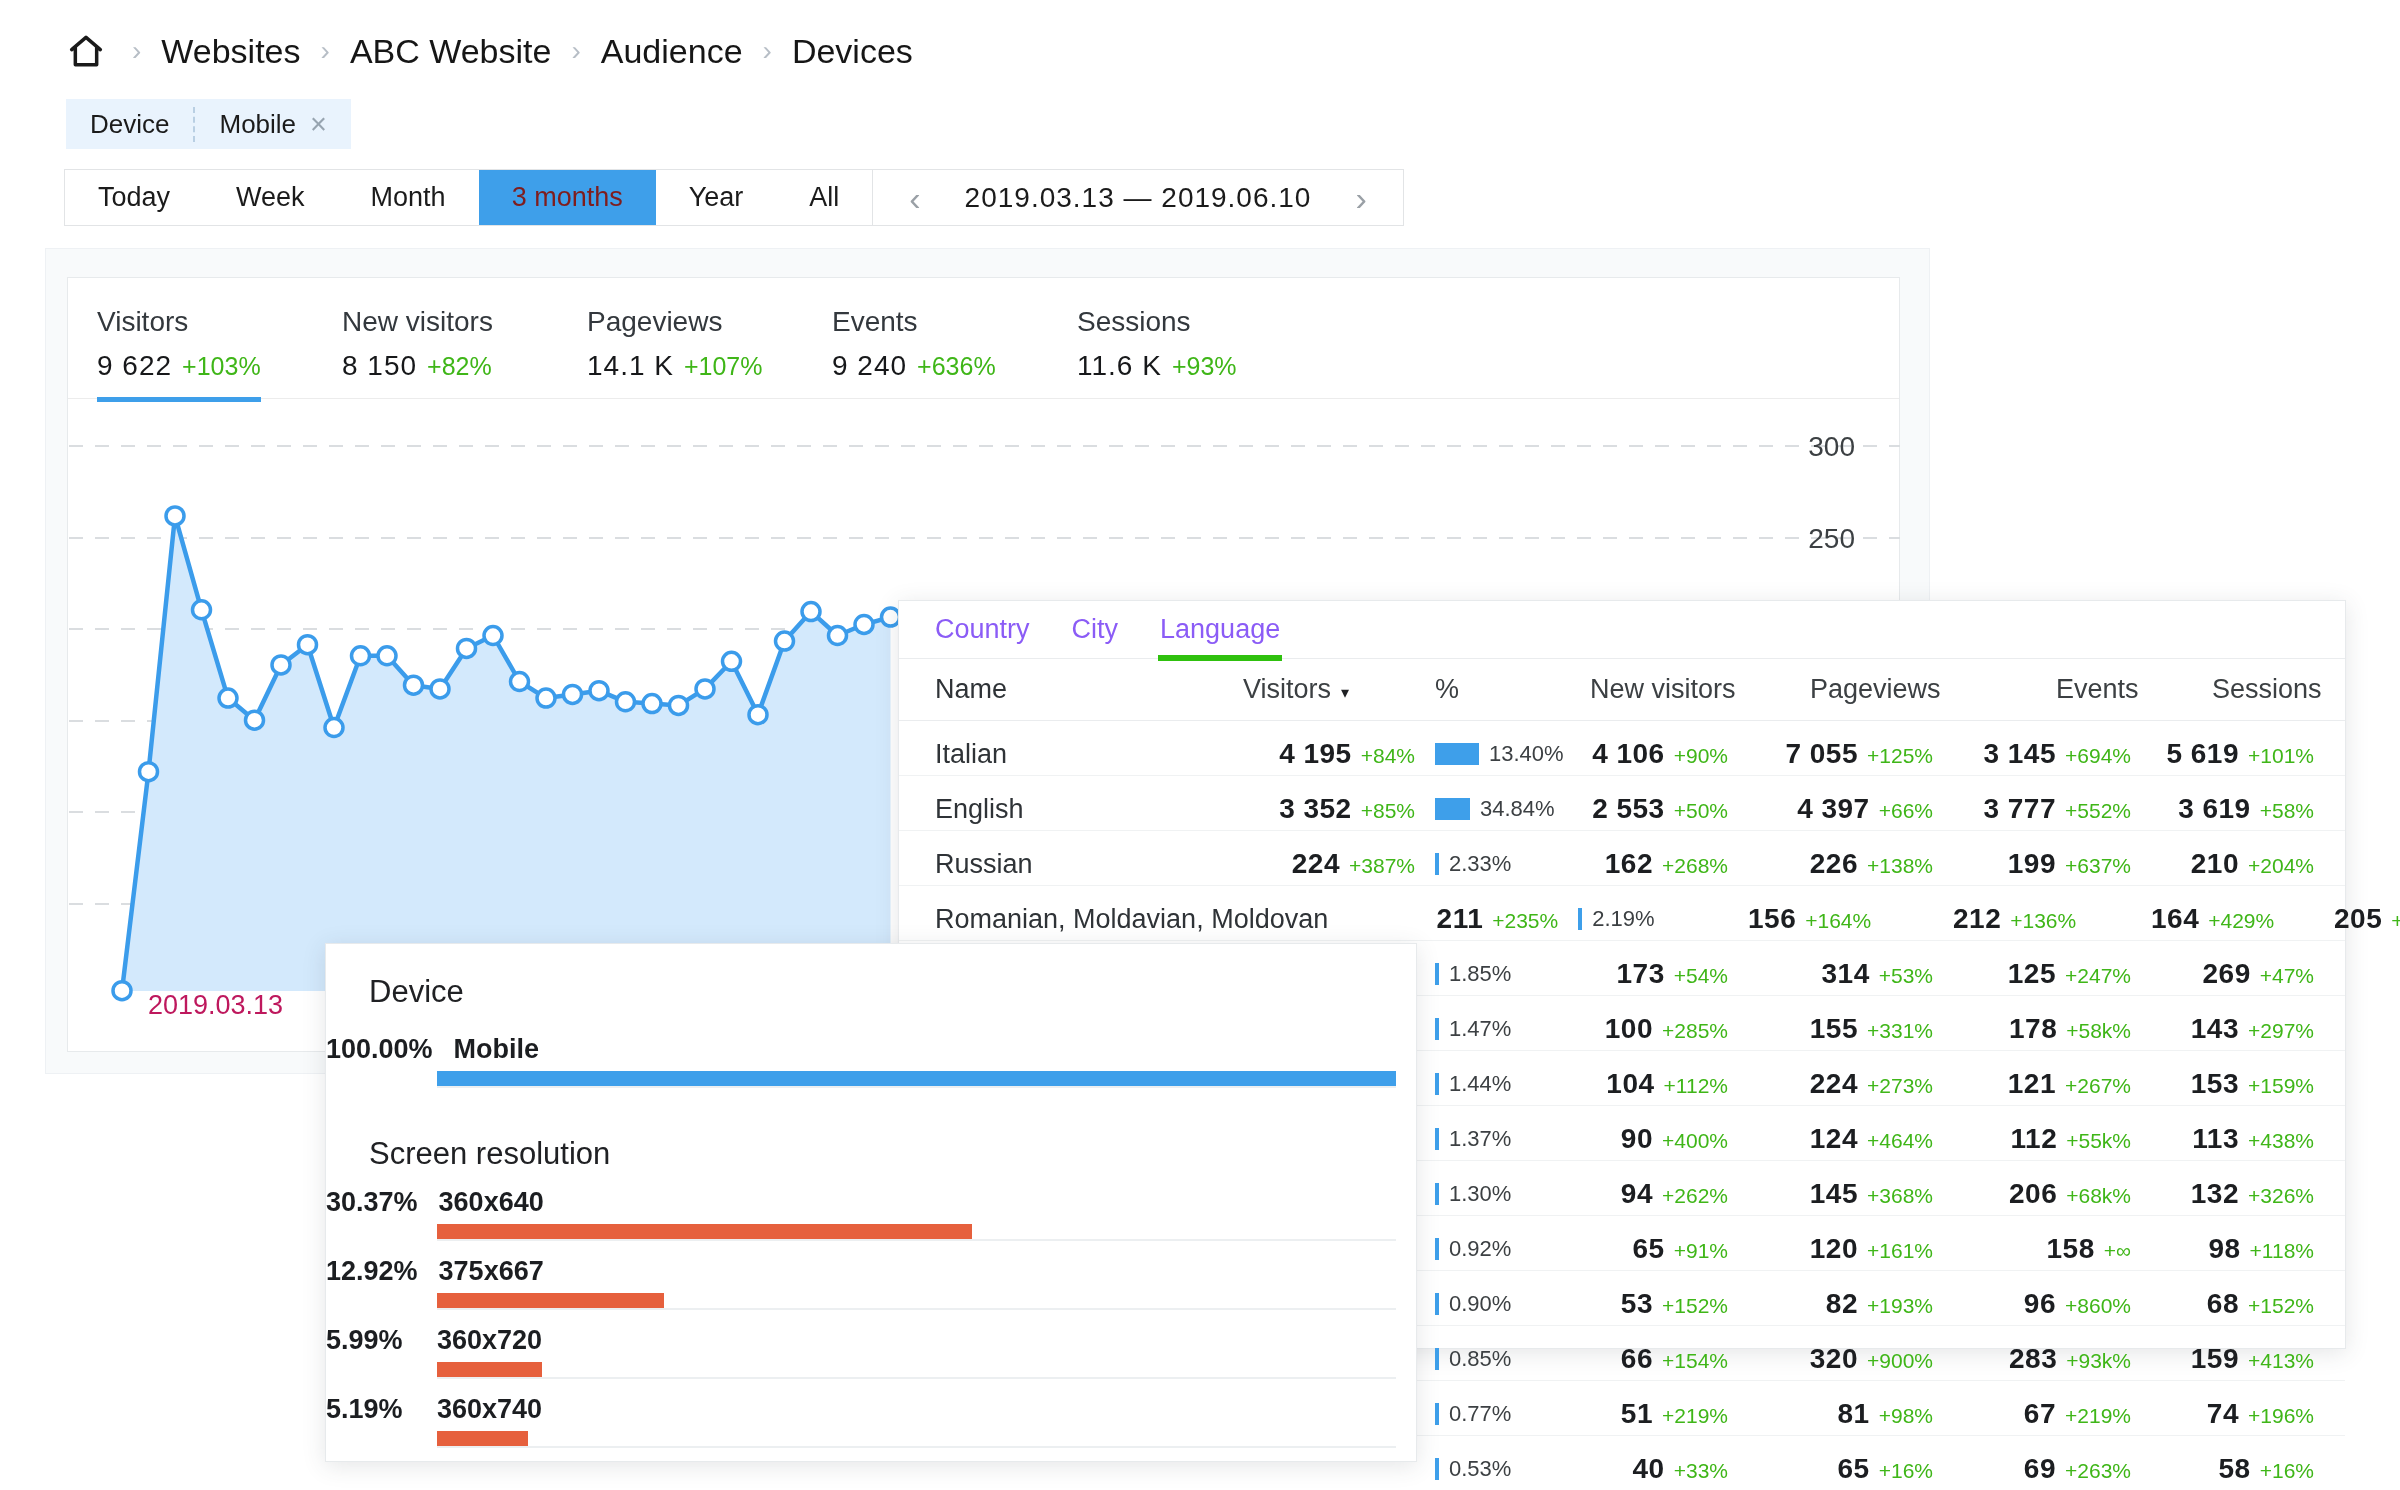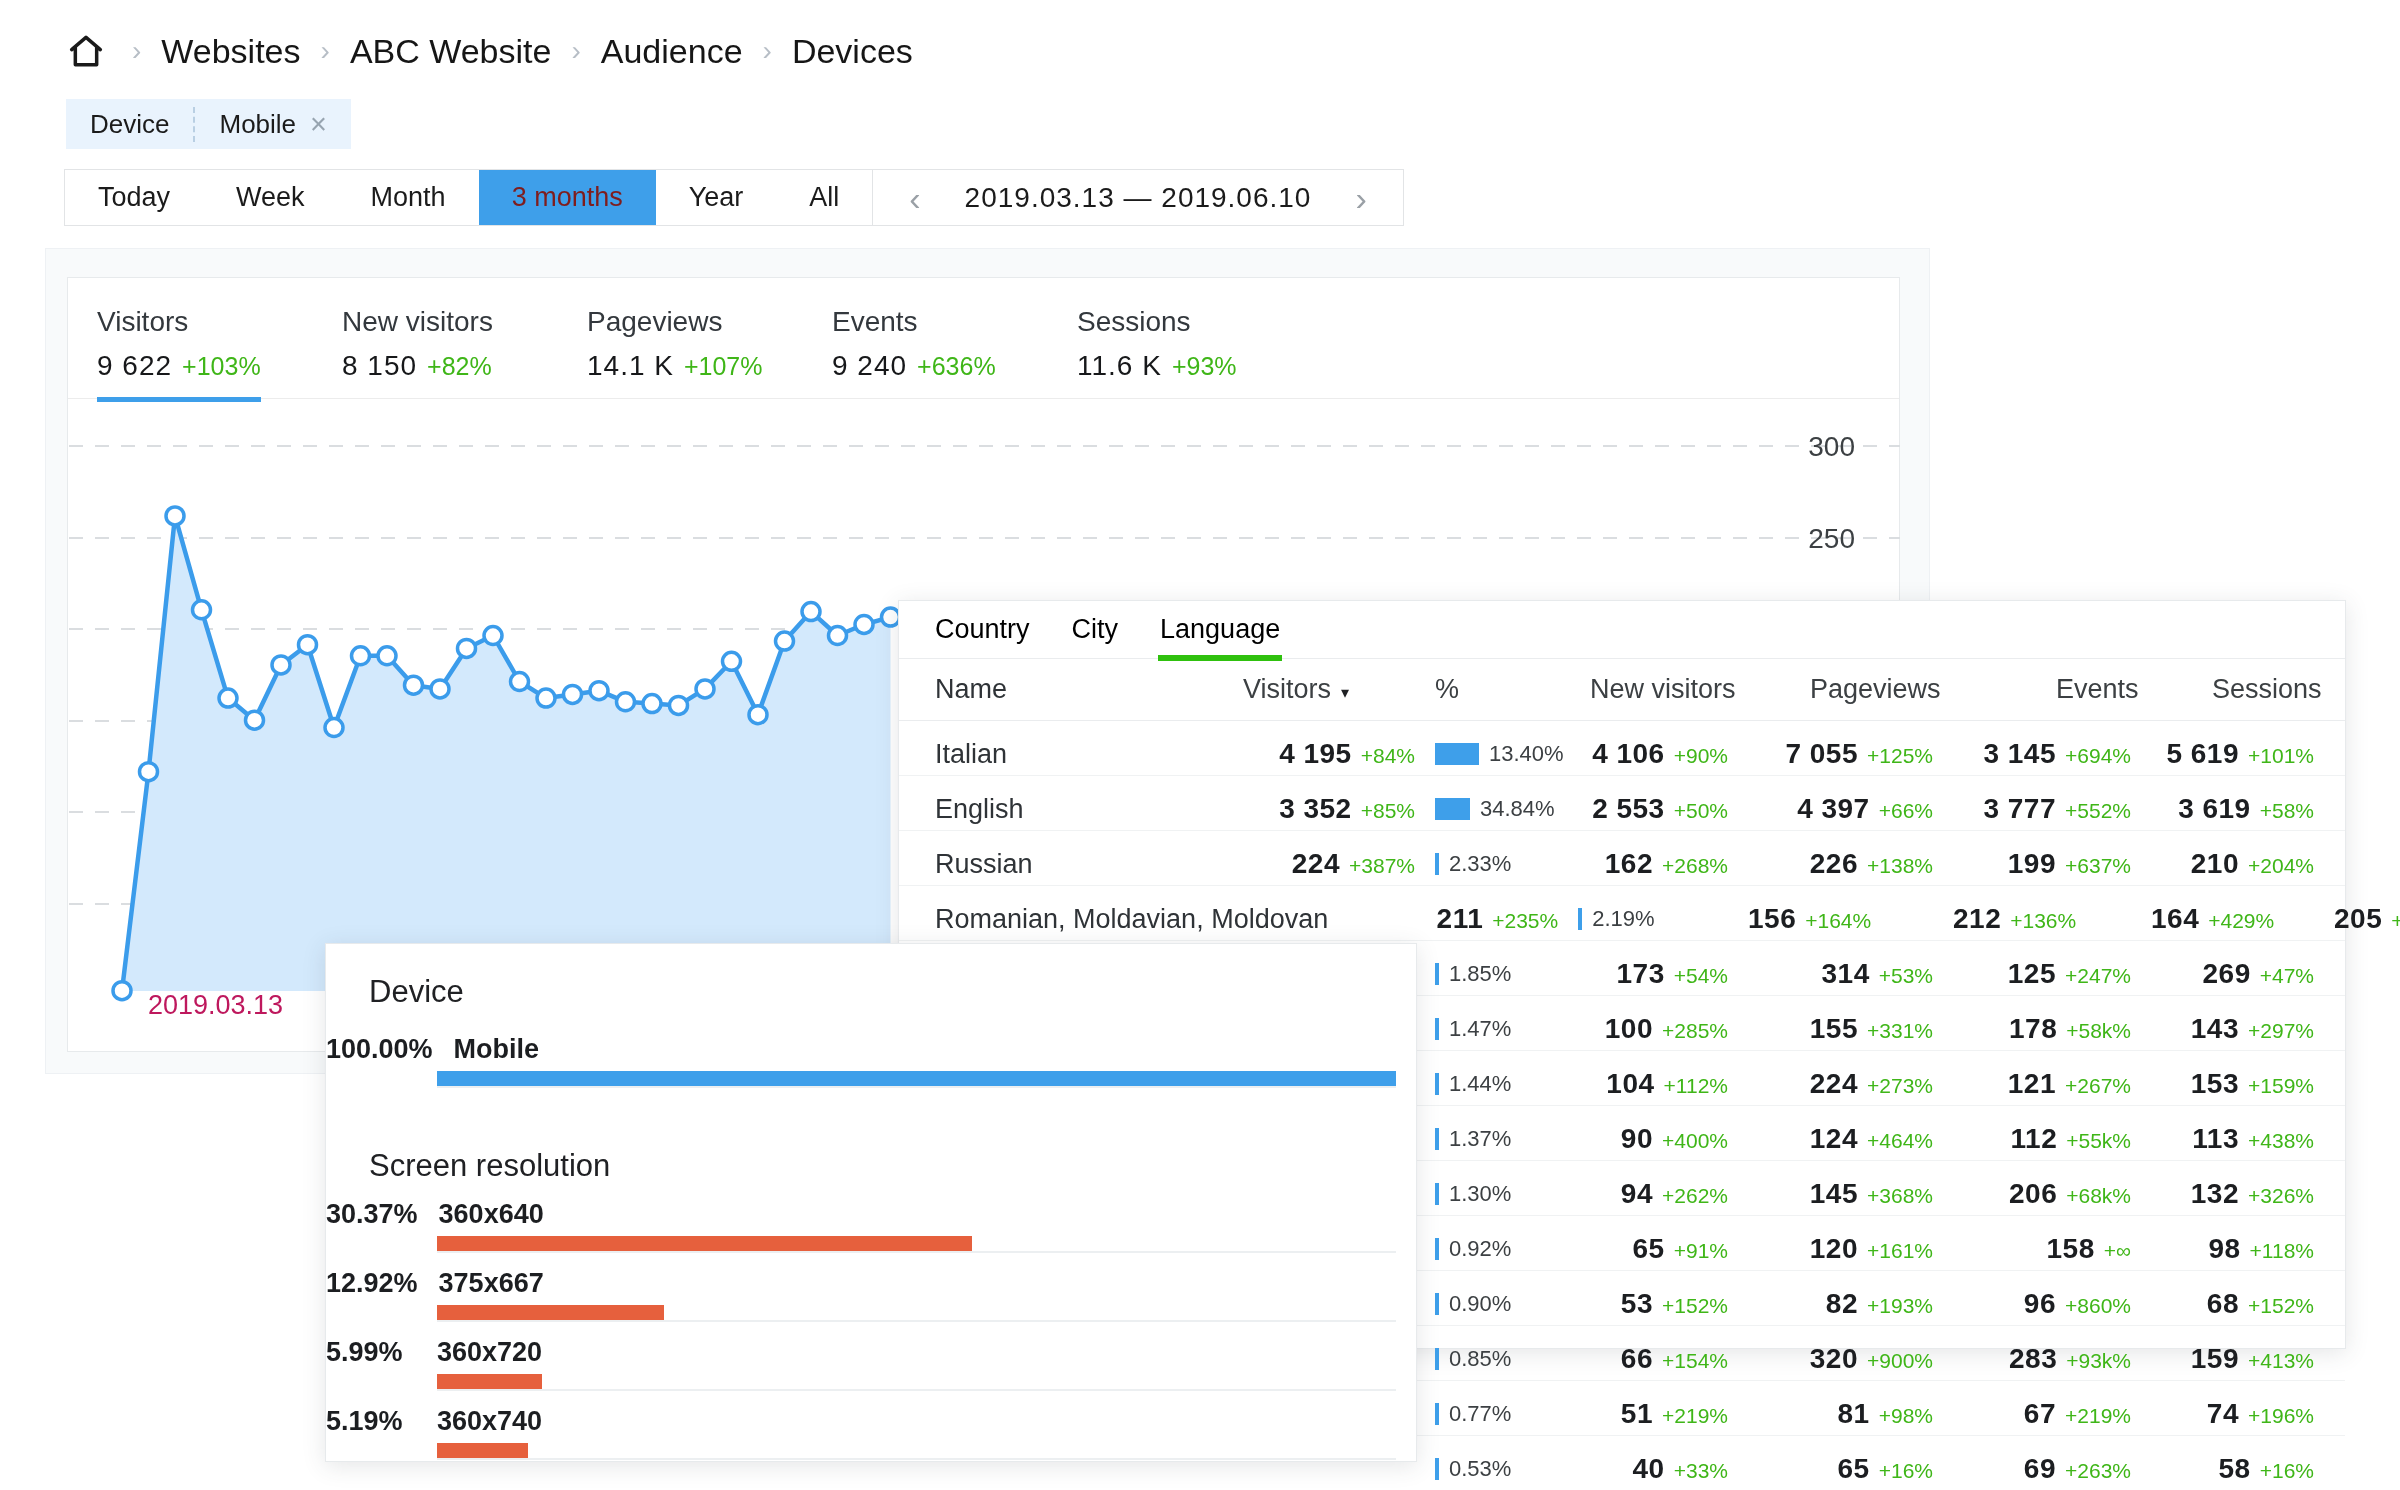--- a/index.html
+++ b/index.html
@@ -36,39 +36,39 @@
   .stat .valrow { margin-top:12px; display:flex; align-items:baseline; white-space:nowrap; }
   .stat .val { font-size:28px; color:#17181a; letter-spacing:1px; }
   .delta { font-size:25px; color:var(--green,#3fb618); margin-left:10px; }
   .stat .bar { height:5px; width:164px; margin-top:15px; background:transparent; }
   .stat.active .bar { background:var(--blue,#3e9fea); }
   .chart { position:absolute; left:1px; top:123px; }
   .xlabel { position:absolute; left:80px; top:712px; font-size:27px; color:#be185d; }
   
   .tpanel { position:absolute; left:898px; top:600px; width:1448px; height:749px; background:#fff; border:1px solid #e7eaec; box-shadow:0 4px 22px rgba(55,64,72,.13); z-index:3; }
   .ttabs { display:flex; align-items:stretch; height:58px; border-bottom:1px solid #eaecee; padding-left:36px; }
-  .ttab { position:relative; display:flex; align-items:center; margin-right:42px; font-size:27px; color:#000000; cursor:pointer; }
+  .ttab { position:relative; display:flex; align-items:center; margin-right:42px; font-size:27px; color:#8b5cf6; cursor:pointer; }
   .ttab .u { position:absolute; left:-2px; right:-2px; bottom:-3px; height:6px; background:transparent; }
   .ttab.active .u { background:var(--ugreen,#2fc10e); }
   .thead { display:flex; align-items:center; height:62px; border-bottom:1px solid #eaecee; padding:0 33px 0 36px; font-size:27px; color:#3c4043; }
   .trow { display:flex; align-items:center; height:43px; border-bottom:1px solid #f0f2f3; padding:0 33px 0 36px;margin-top:12px; }
   .w0{flex:0 0 250px} .w1{flex:0 0 230px} .w2{flex:0 0 175px} .w3{flex:0 0 138px} .w4{flex:0 0 205px} .w5{flex:0 0 198px} .w6{flex:0 0 183px}
   .cname { font-size:27px; color:#2f3337; white-space:nowrap; overflow:visible; }
   .cnum { display:flex; justify-content:flex-end; align-items:baseline; white-space:nowrap; }
   .thead .cnum { padding-right:66px; }
   .num { font-size:28px; font-weight:700; color:#1c1e21; letter-spacing:.5px; }
   .trow .delta { font-size:21px; margin-left:9px; }
   .cpct { display:flex; justify-content:flex-start; align-items:center; padding-left:20px; white-space:nowrap; }
   .pctbar { height:22px; background:var(--blue,#3e9fea); margin-right:10px; flex:none; }
   .pcttxt { font-size:22px; color:#3c4043; }
   .sorticon { font-size:16px; color:#202124; margin-left:10px; }
   
   .dpanel { position:absolute; left:325px; top:943px; width:1092px; height:519px; background:#fff; border:1px solid #e7eaec; box-shadow:0 4px 22px rgba(55,64,72,.13); z-index:4; }
   .dtitle { font-size:31px; color:#202124; margin:30px 0 0 43px; }
-  .dtitle2 { margin-top:60px; }
+  .dtitle2 { margin-top:48px; }
   .drow { margin-top:22px; }
   .rrow { margin-top:15px; }
   .drow:first-of-type { margin-top:24px; }
   .dhead { display:flex; align-items:baseline; }
   .dpct { flex:0 0 90px; text-align:left; font-size:27px; font-weight:700; color:#1c1e21; }
   .dlabel { margin-left:21px; font-size:27px; font-weight:700; color:#1c1e21; }
   .dtrack { position:relative; margin:7px 0 0 111px; width:959px; height:16px; border-bottom:2px solid #eceff1; }
   .dbar { position:absolute; left:0; bottom:0; height:15px; }
 </style>
 </head>

